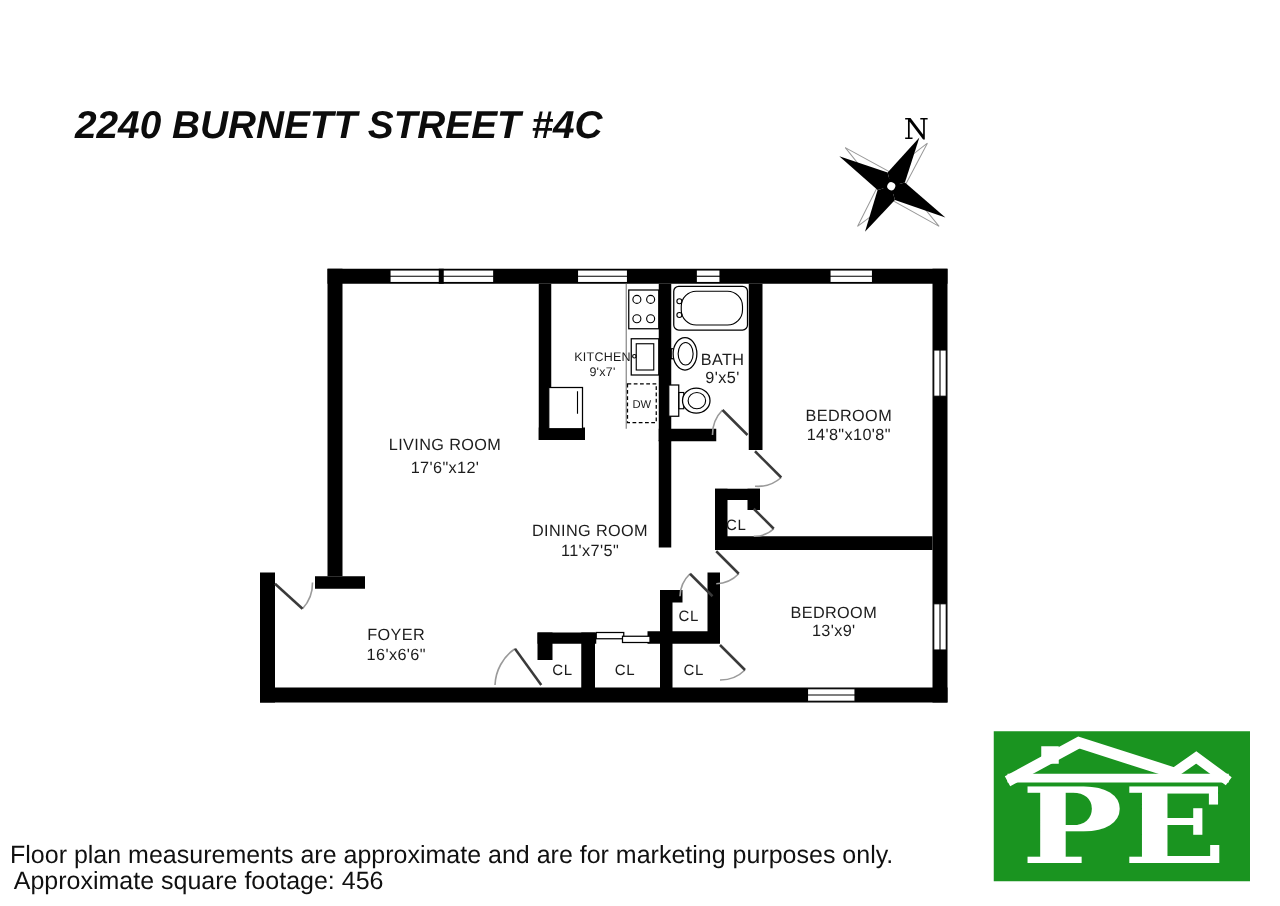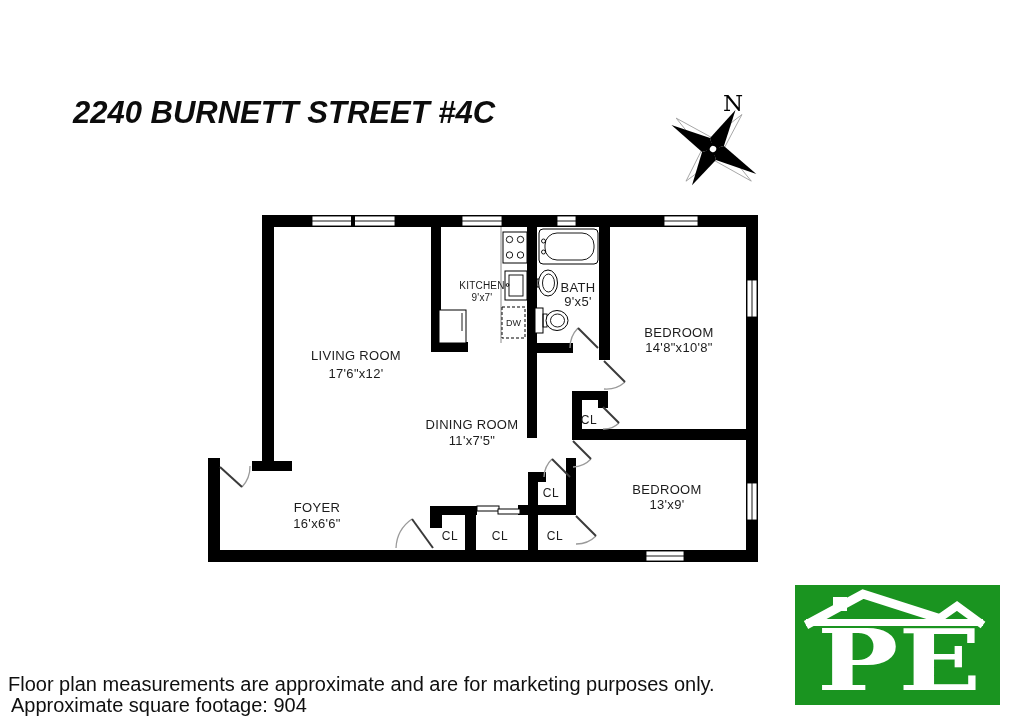--- a/index.html
+++ b/index.html
@@ -1,18 +1,18 @@
 <!DOCTYPE html>
 <html><head>
 <meta charset="utf-8">
 <style>
   html,body{margin:0;padding:0;background:#ffffff;}
   .canvas{position:relative;width:1024px;height:725px;background:#fff;overflow:hidden;
           font-family:"Liberation Sans",sans-serif;}
-  .title{position:absolute;left:60px;top:82px;margin:13px;
+  .title{position:absolute;left:60px;top:82px;margin:0;
          font-family:"Liberation Sans",sans-serif;
          font-size:31px;font-weight:bold;font-style:italic;color:#0c0c0c;
          letter-spacing:0px;white-space:nowrap;}
   .plan-svg{position:absolute;left:0;top:0;}
   .footer{position:absolute;left:8px;top:674px;color:#101010;
           font-size:20px;line-height:21px;}
   .footer .line2{padding-left:3px;}
   
   svg text{font-family:"Liberation Sans",sans-serif;fill:#1c1c1c;}
   .room-name,.room-dims{font-size:13px;letter-spacing:.3px;text-anchor:middle;}
@@ -230,16 +230,16 @@
       <rect x="806" y="619" width="177" height="7" fill="#fff"></rect>
       <path d="M806,625 L863,594 L941,619" fill="none" stroke="#fff" stroke-width="9"></path>
       <path d="M934,622 L957,606 L983,625" fill="none" stroke="#fff" stroke-width="8"></path>
       <rect x="833" y="597" width="14" height="14" fill="#fff"></rect>
       <text class="logo-text" x="817" y="690" font-size="84" textLength="164" lengthAdjust="spacingAndGlyphs">PE</text>
     </g>
   </svg>
 
   <div class="footer">
     <div class="line1">Floor plan measurements are approximate and are for marketing purposes only.</div>
-    <div class="line2">Approximate square footage: 904</div>
+    <div class="line2">Approximate square footage: 456</div>
   </div>
 
 </div>
 
 </body></html>

